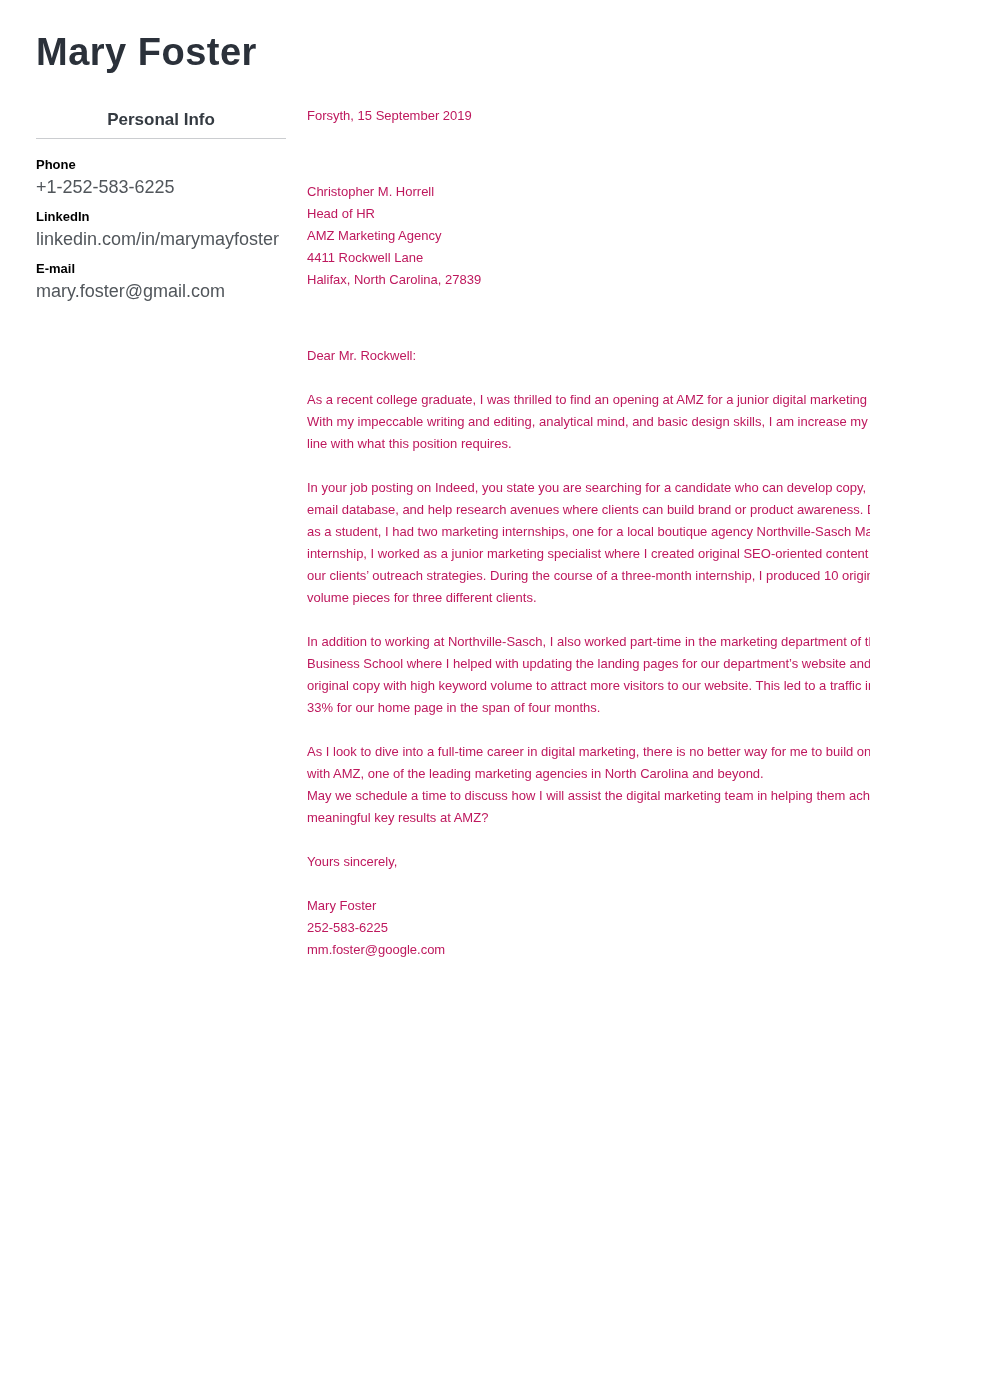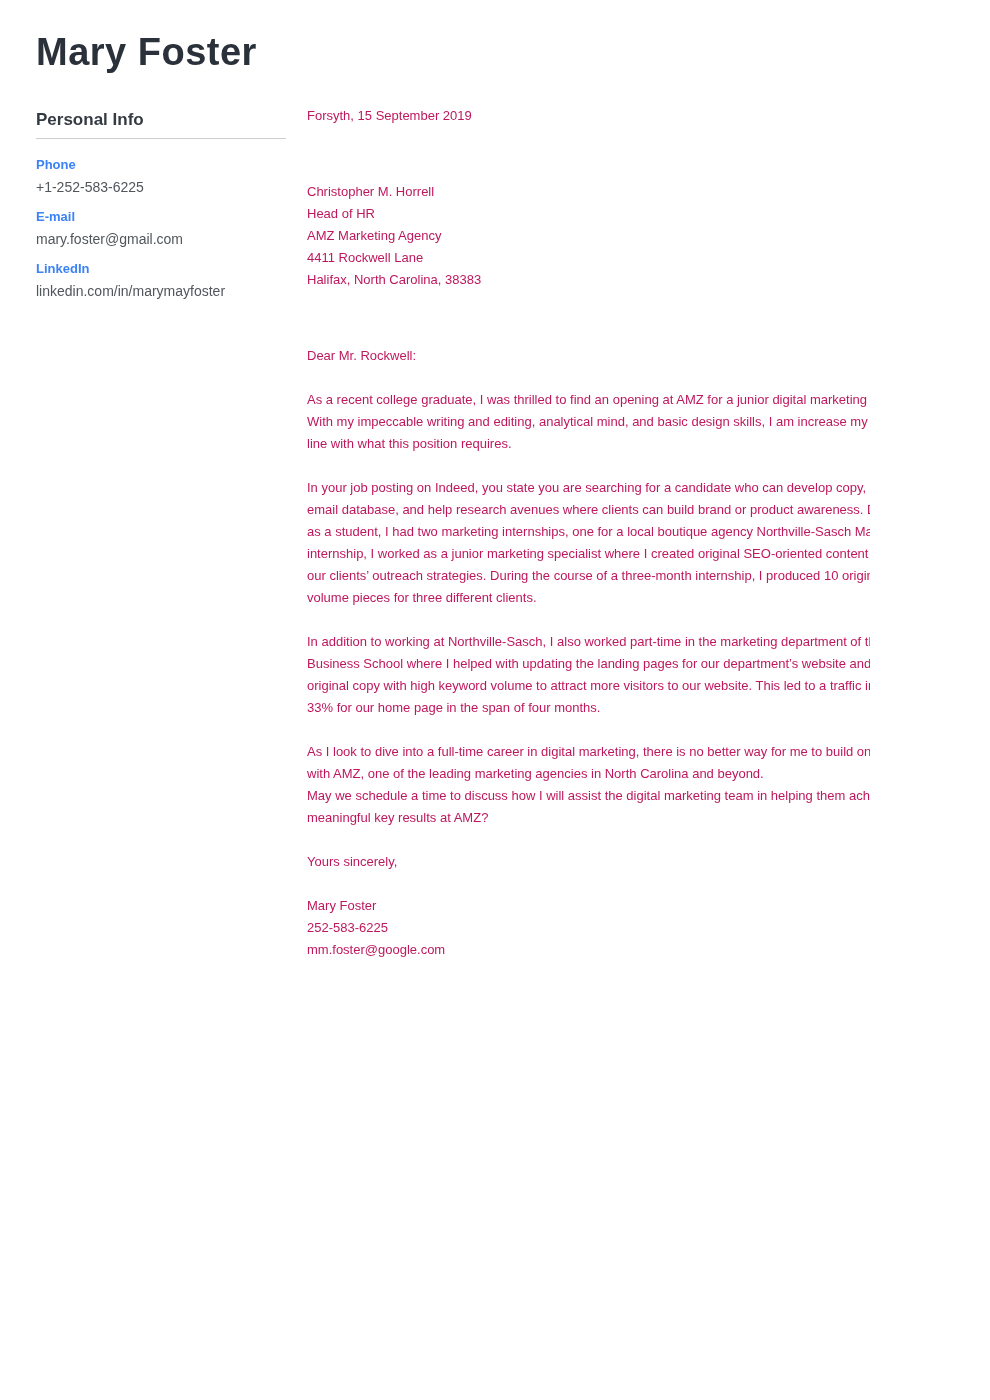--- a/index.html
+++ b/index.html
@@ -37,30 +37,31 @@
     flex: none;
   }
   .sidebar-title {
     font-size: 17px;
     line-height: 24px;
     font-weight: bold;
     color: #343a41;
     margin: 0 0 15px 0;
     padding-bottom: 6px;
     border-bottom: 1px solid #cbcdd0;
+    text-align: center;
   }
   .info-group { margin: 0 0 8px 0; }
   .info-label {
     font-size: 13px;
     line-height: 22px;
     font-weight: bold;
-    color: #3b82f6;
+    color: #000000;
   }
   .info-value {
-    font-size: 14px;
+    font-size: 18px;
     line-height: 22px;
     color: #51565b;
   }
   .main {
     width: 660px;
     margin-left: 21px;
     padding-top: 31px;
     flex: none;
   }
   .line, .para {
@@ -86,39 +87,39 @@
 
     <aside class="sidebar">
       <h2 class="sidebar-title">Personal Info</h2>
 
       <div class="info-group">
         <div class="info-label">Phone</div>
         <div class="info-value">+1-252-583-6225</div>
       </div>
 
       <div class="info-group">
-        <div class="info-label">E-mail</div>
-        <div class="info-value">mary.foster@gmail.com</div>
+        <div class="info-label">LinkedIn</div>
+        <div class="info-value">linkedin.com/in/marymayfoster</div>
       </div>
 
       <div class="info-group">
-        <div class="info-label">LinkedIn</div>
-        <div class="info-value">linkedin.com/in/marymayfoster</div>
+        <div class="info-label">E-mail</div>
+        <div class="info-value">mary.foster@gmail.com</div>
       </div>
     </aside>
 
     <main class="main">
 
       <p class="line mb-big">Forsyth, 15 September 2019</p>
 
       <p class="para multiline mb-big">Christopher M. Horrell
 Head of HR
 AMZ Marketing Agency
 4411 Rockwell Lane
-Halifax, North Carolina, 38383</p>
+Halifax, North Carolina, 27839</p>
 
       <p class="line mb-para">Dear Mr. Rockwell:</p>
 
       <p class="para multiline mb-para">As a recent college graduate, I was thrilled to find an opening at AMZ for a junior digital marketing specialist.
 With my impeccable writing and editing, analytical mind, and basic design skills, I am increase my expertise fits in
 line with what this position requires.</p>
 
       <p class="para multiline mb-para">In your job posting on Indeed, you state you are searching for a candidate who can develop copy, increase your
 email database, and help research avenues where clients can build brand or product awareness. During my time
 as a student, I had two marketing internships, one for a local boutique agency Northville-Sasch Marketing. At this

